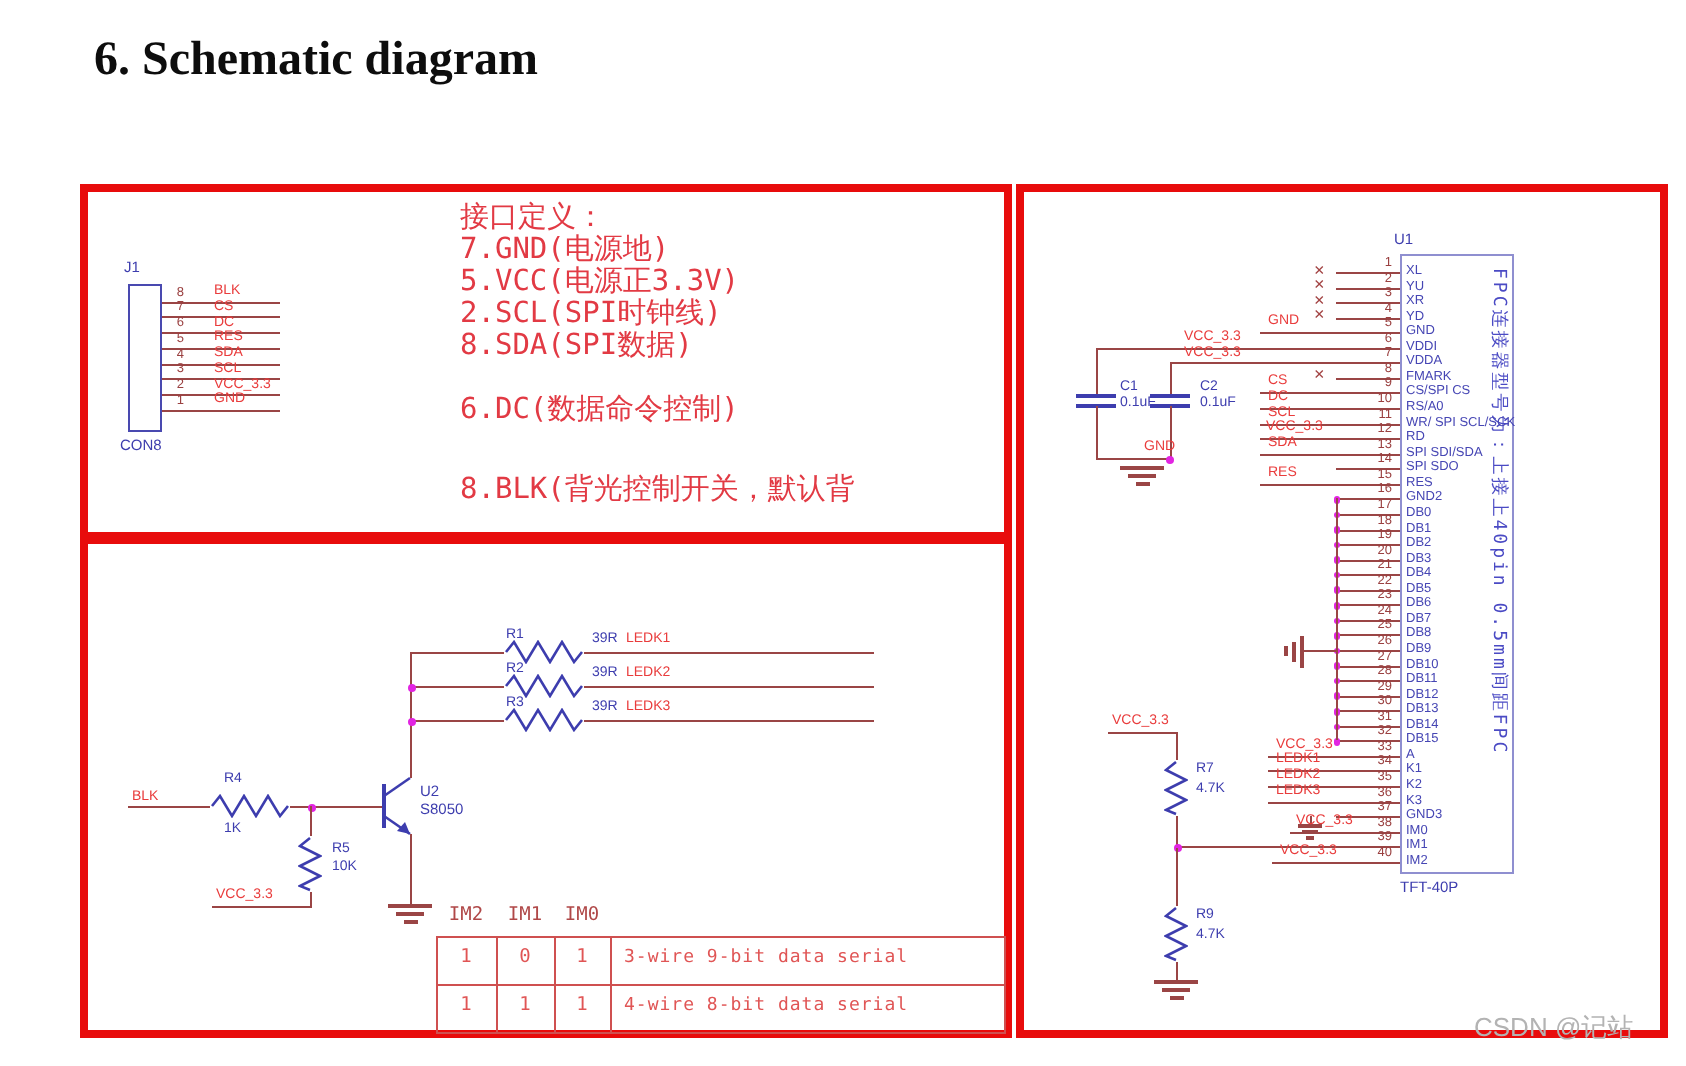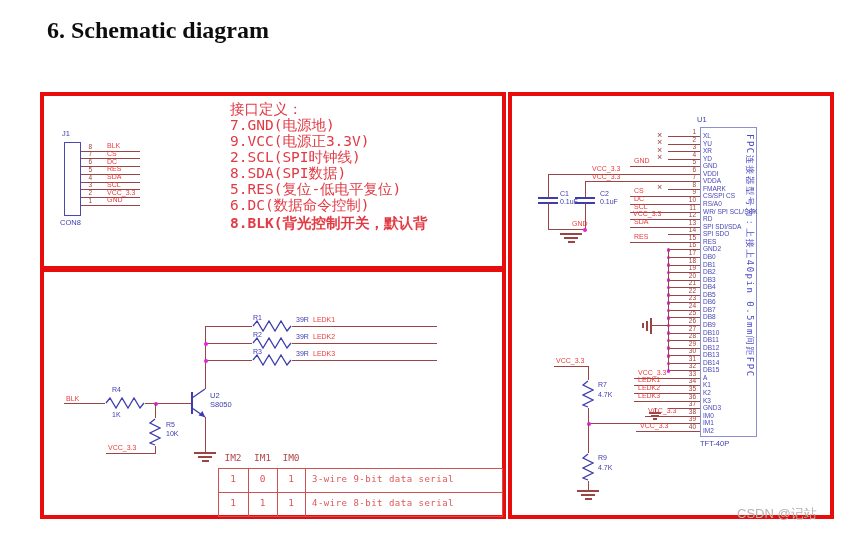--- a/index.html
+++ b/index.html
@@ -36,26 +36,25 @@
 <body>
 
 <div id="stage">
   <div class="title">6. Schematic diagram</div>
   <div class="rbox" style="left:40px;top:92px;width:466px;height:180px;"></div>
   <div class="rbox" style="left:40px;top:266px;width:466px;height:253px;"></div>
   <div class="rbox" style="left:508px;top:92px;width:326px;height:427px;"></div>
   <div class="wm" style="left:737px;top:505px;">CSDN @记站</div>
 <div class="abs note" style="left: 230px; top: 101px;">接口定义：</div>
     <div class="abs note" style="left: 230px; top: 117px;">7.GND(电源地)</div>
-    <div class="abs note" style="left: 230px; top: 133px;">9.VCC(电源正3.3V)</div>
+    <div class="abs note" style="left: 230px; top: 133px;">5.VCC(电源正3.3V)</div>
     <div class="abs note" style="left: 230px; top: 149px;">2.SCL(SPI时钟线)</div>
     <div class="abs note" style="left: 230px; top: 165px;">8.SDA(SPI数据)</div>
-    <div class="abs note" style="left: 230px; top: 181px;">5.RES(复位-低电平复位)</div>
     <div class="abs note" style="left: 230px; top: 197px;">6.DC(数据命令控制)</div>
-    <div class="abs note" style="left: 230px; top: 215px; font-weight: bold;">8.BLK(背光控制开关，默认背</div>
+    <div class="abs note" style="left: 230px; top: 237px;">8.BLK(背光控制开关，默认背</div>
     <div class="abs reflbl" style="left: 62px; top: 130px;">J1</div>
     <div class="abs jrect" style="left: 64px; top: 142px; width: 17px; height: 74px;"></div>
     <div class="abs reflbl" style="left: 60px; top: 219px;">CON8</div>
     <div class="abs wh" style="left: 81px; top: 150.5px; width: 59px;"></div>
     <div class="abs pinnum" style="left: 82px; top: 142.5px; width: 10px;">8</div>
     <div class="abs netlbl" style="left: 107px; top: 142px;">BLK</div>
     <div class="abs wh" style="left: 81px; top: 158.25px; width: 59px;"></div>
     <div class="abs pinnum" style="left: 82px; top: 150.25px; width: 10px;">7</div>
     <div class="abs netlbl" style="left: 107px; top: 149.75px;">CS</div>
     <div class="abs wh" style="left: 81px; top: 166px; width: 59px;"></div>

